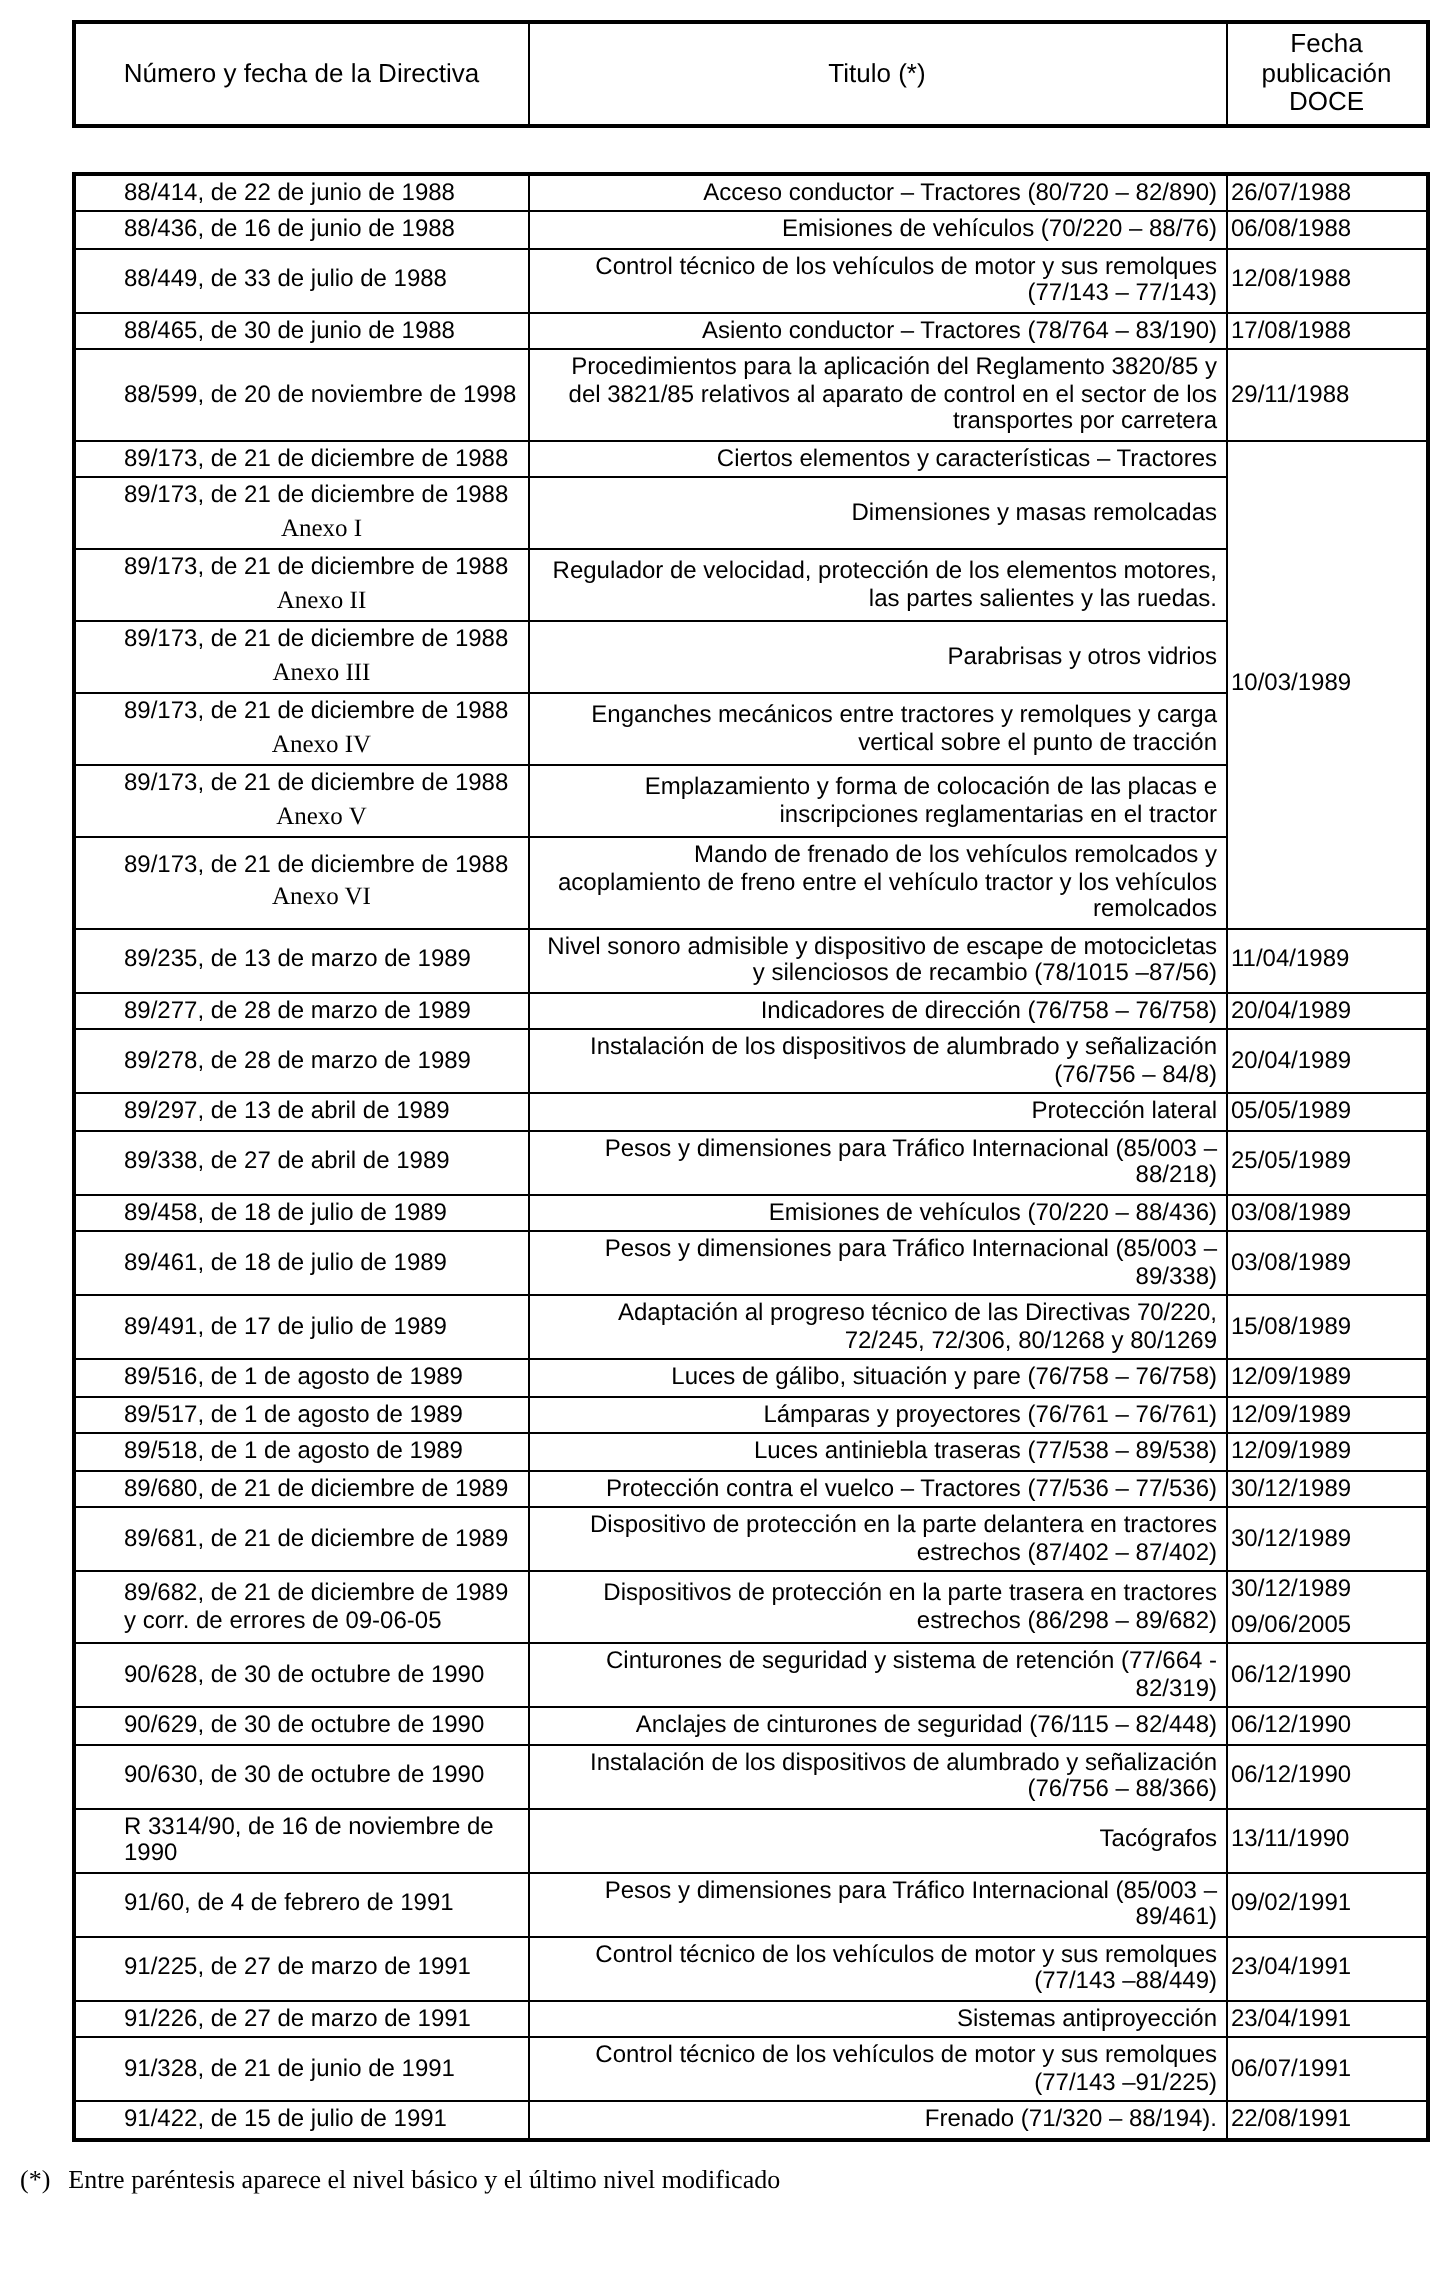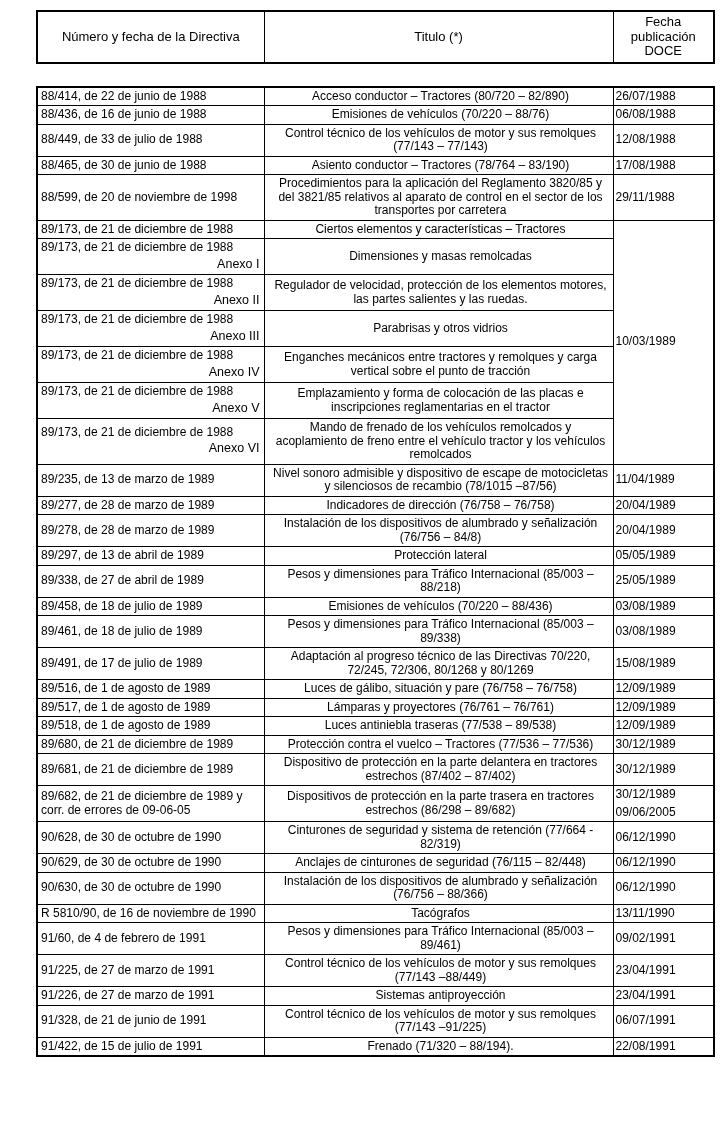--- a/index.html
+++ b/index.html
@@ -36,28 +36,28 @@
     font-weight: normal;
     font-size: 13px;
     line-height: 14.5px;
     text-align: center;
     padding: 3px 4px;
   }
 
   .tbl-gap { height: 22px; }
 
   
-  td.c-dir   { text-align: left;   padding: 2px 4px 2px 3px; }
-  td.c-title { text-align: center;   padding: 2px 4px 2px 8px; }
+  td.c-dir   { text-align: left;   padding: 2px 4px 2px 24px; }
+  td.c-title { text-align: right;   padding: 2px 4px 2px 8px; }
   td.c-date  { text-align: left; padding: 2px 2px; }
 
   .anexo {
     display: block;
-    text-align: right;
-    font-family: Liberation Sans, sans-serif;
+    text-align: center;
+    font-family: Liberation Serif, serif;
     font-size: 12.5px;
     padding: 3px 0 1px 0;
   }
   .date-line2 { margin-top: 4px; }
 
   .footnote {
     margin: 11px 0 0 10px;
     font-family: "Liberation Serif", "DejaVu Serif", serif;
     font-size: 13px;
     line-height: 15px;
@@ -273,21 +273,21 @@
           </td>
         </tr>
         <tr>
           <td class="c-dir"><span>90/630, de 30 de octubre de 1990</span></td>
           <td class="c-title">Instalación de los dispositivos de alumbrado y señalización (76/756 – 88/366)</td>
           <td class="c-date">
             <div>06/12/1990</div>
           </td>
         </tr>
         <tr>
-          <td class="c-dir"><span>R 5810/90, de 16 de noviembre de 1990</span></td>
+          <td class="c-dir"><span>R 3314/90, de 16 de noviembre de 1990</span></td>
           <td class="c-title">Tacógrafos</td>
           <td class="c-date">
             <div>13/11/1990</div>
           </td>
         </tr>
         <tr>
           <td class="c-dir"><span>91/60, de 4 de febrero de 1991</span></td>
           <td class="c-title">Pesos y dimensiones para Tráfico Internacional (85/003 – 89/461)</td>
           <td class="c-date">
             <div>09/02/1991</div>
@@ -317,14 +317,17 @@
         <tr>
           <td class="c-dir"><span>91/422, de 15 de julio de 1991</span></td>
           <td class="c-title">Frenado (71/320 – 88/194).</td>
           <td class="c-date">
             <div>22/08/1991</div>
           </td>
         </tr>
       </tbody>
   </table>
 
+  <div class="footnote">
+    <span class="marker">(*)</span><span>Entre paréntesis aparece el nivel básico y el último nivel modificado</span>
+  </div>
 
 </div>
 
 </body></html>

